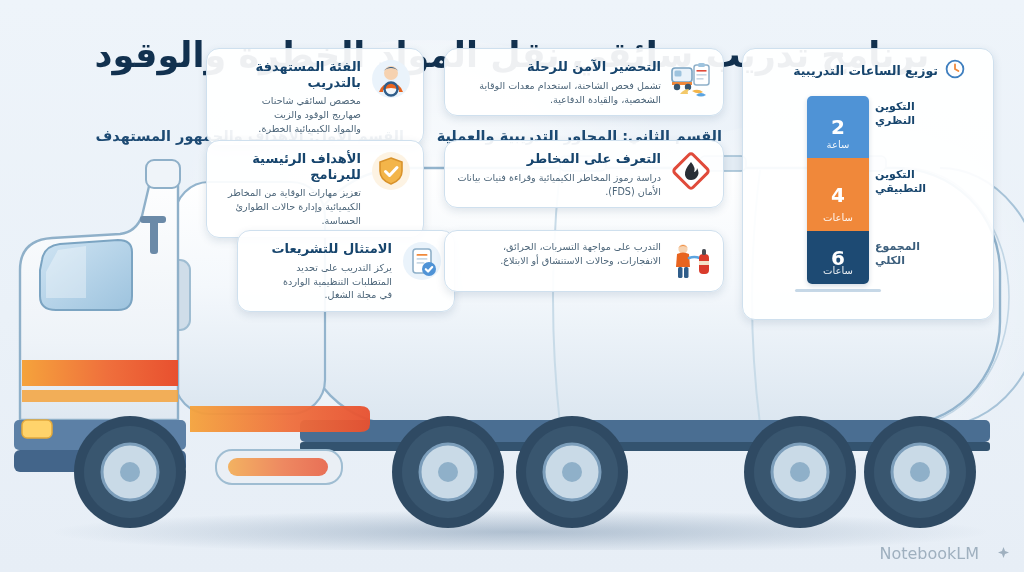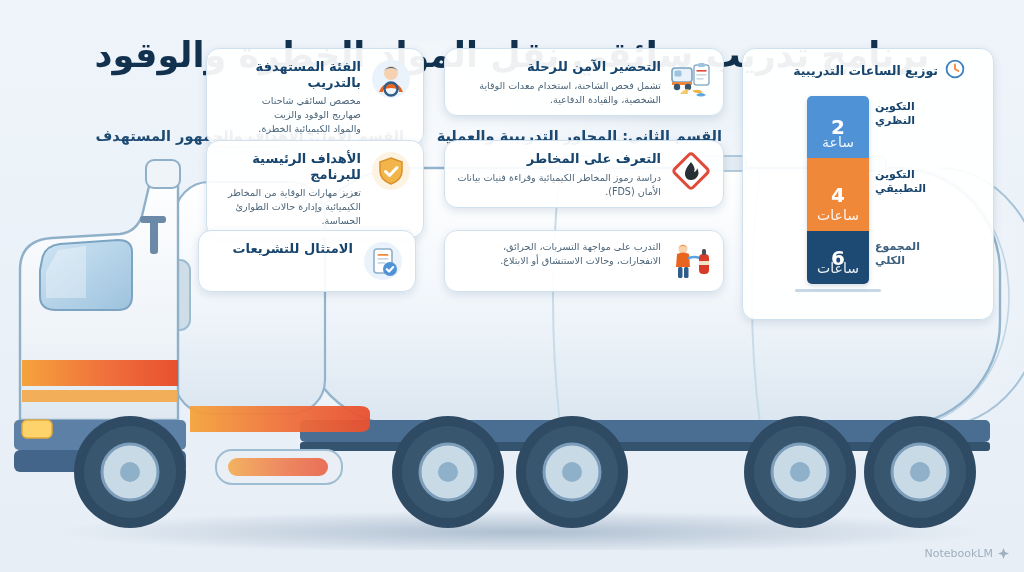--- a/index.html
+++ b/index.html
@@ -70,21 +70,21 @@
   .card .ic {
     flex: 0 0 auto;
     width: 42px; height: 42px;
     display: flex; align-items: center; justify-content: center;
   }
   .card .ic svg { display: block; }
 
   
   #c1 { right: 600px; top: 48px;  width: 218px; padding-left: 44px; }
   #c2 { right: 600px; top: 140px; width: 218px; }
-  #c3 { right: 608px; top: 230px; width: 218px; padding-left: 32px; }
+  #c3 { right: 569px; top: 230px; width: 218px; padding-left: 32px; }
 
   
   #c4 { right: 300px; top: 48px;  width: 280px; }
   #c5 { right: 300px; top: 140px; width: 280px; }
   #c6 { right: 300px; top: 230px; width: 280px; }
 
   
   #hours {
     position: absolute; right: 30px; top: 48px;
     width: 252px; height: 272px;
@@ -105,21 +105,21 @@
     position: absolute; right: 96px; bottom: 24px;
     width: 62px; height: 188px;
     display: flex; flex-direction: column;
     border-radius: 5px; overflow: hidden;
     box-shadow: 0 2px 5px rgba(23,62,99,.18);
   }
   .seg { position: relative; display: flex; align-items: center; justify-content: center; }
   .seg .num { font-size: 20px; font-weight: bold; color: #fff; line-height: 1; }
   .seg .unit {
     position: absolute; bottom: 8px; left: 0; right: 0;
-    text-align: center; font-size: 14px; color: rgba(255,255,255,.92);
+    text-align: center; font-size: 10px; color: rgba(255,255,255,.92);
   }
   .seg.theory { background: #4f93d6; height: 33%; }
   .seg.applied { background: #f0883a; height: 39%; }
   .seg.total { background: #1d4a73; height: 28%; }
 
   .bar-lbl {
     position: absolute; right: 20px;
     text-align: left; font-size: 11px; font-weight: bold;
     color: #17456d; line-height: 1.25; width: 70px;
   }
@@ -128,22 +128,22 @@
   .bar-lbl.l3 { top: 150px; color:#3b5e7c; font-weight:bold; }
 
   .bar-base {
     position: absolute; right: 84px; bottom: 16px;
     width: 86px; height: 3px; background: #c6d8e7; border-radius: 2px;
   }
 
   
   .wm {
     position: absolute; right: 14px; bottom: 9px;
-    display: flex; gap: 4px;
-    font-size: 11px; color: #9fb0bf;
+    display: flex; align-items: center; gap: 18px;
+    font-size: 16px; color: #9fb0bf;
   }
 </style>
 </head>
 <body>
 
 <div id="stage">
 
   <div class="glow g1"></div>
   <div class="glow g2"></div>
 
@@ -294,20 +294,21 @@
         <rect x="11" y="8" width="18" height="24" rx="3" fill="#fff" stroke="#8fb0c9" stroke-width="1.6"></rect>
         <rect x="14.5" y="13" width="11" height="1.8" rx="1" fill="#f0883a"></rect>
         <rect x="14.5" y="17" width="11" height="1.8" rx="1" fill="#c8d8e5"></rect>
         <rect x="14.5" y="21" width="8" height="1.8" rx="1" fill="#c8d8e5"></rect>
         <circle cx="27" cy="28" r="7" fill="#4f93d6"></circle>
         <path d="M23.8 28.2 l2.3 2.3 l4.1-4.4" fill="none" stroke="#fff" stroke-width="2.2" stroke-linecap="round" stroke-linejoin="round"></path>
       </svg>
     </div>
     <div class="txt">
       <div class="hd">الامتثال للتشريعات</div>
+      <div class="bd">يركز التدريب على تحديد المتطلبات التنظيمية الواردة في مجلة الشغل.</div>
     </div>
   </div>
 
   <div class="card" id="c4">
     <div class="ic">
       <svg width="42" height="42" viewBox="0 0 42 42">
         <rect x="2" y="10" width="20" height="14" rx="3" fill="#e9f2fa" stroke="#7ba4c2" stroke-width="1.6"></rect>
         <rect x="4.5" y="12.5" width="7" height="6" rx="1.5" fill="#9dc3de"></rect>
         <rect x="2" y="24" width="20" height="3" fill="#f0883a"></rect>
         <circle cx="7" cy="29" r="3.2" fill="#39566f"></circle>

